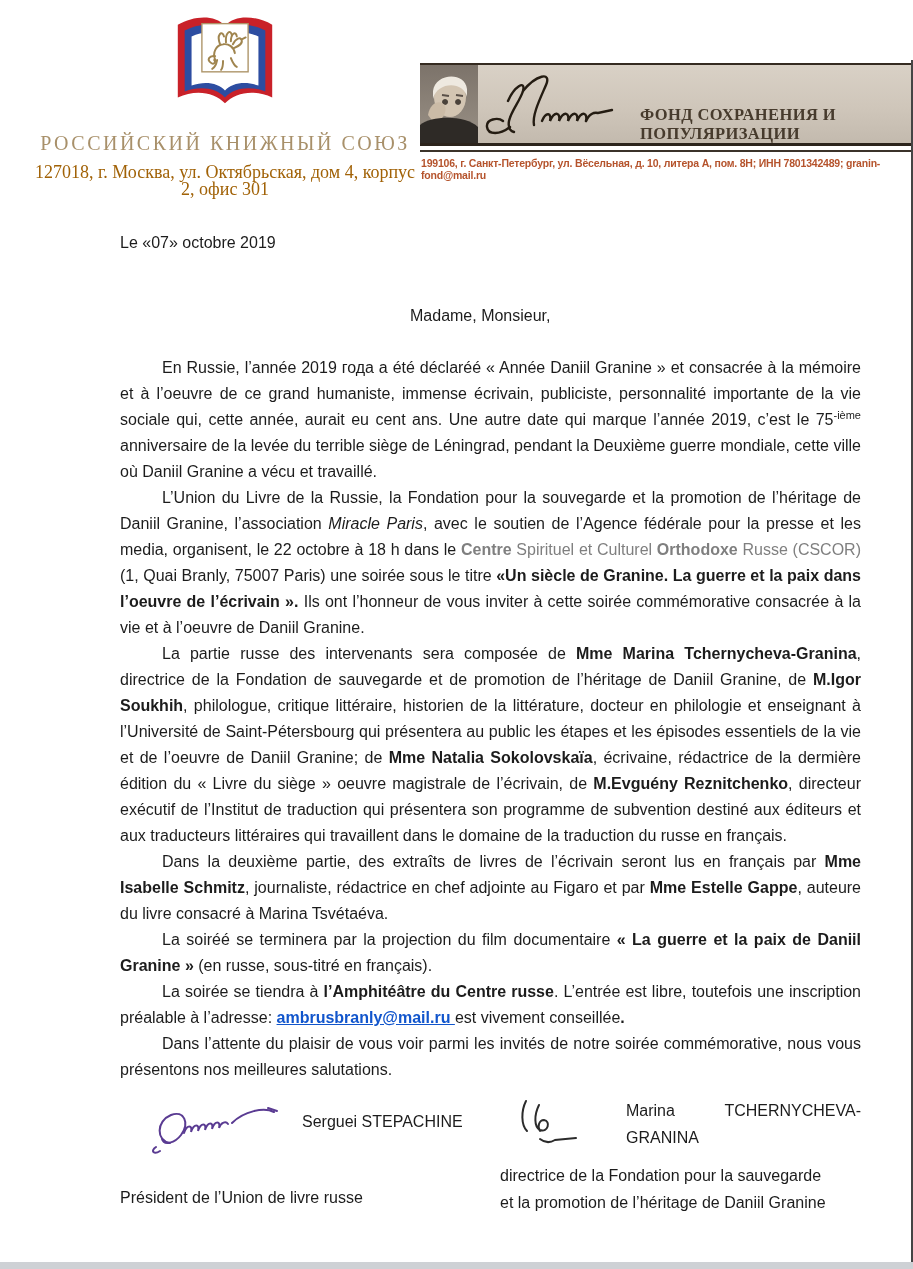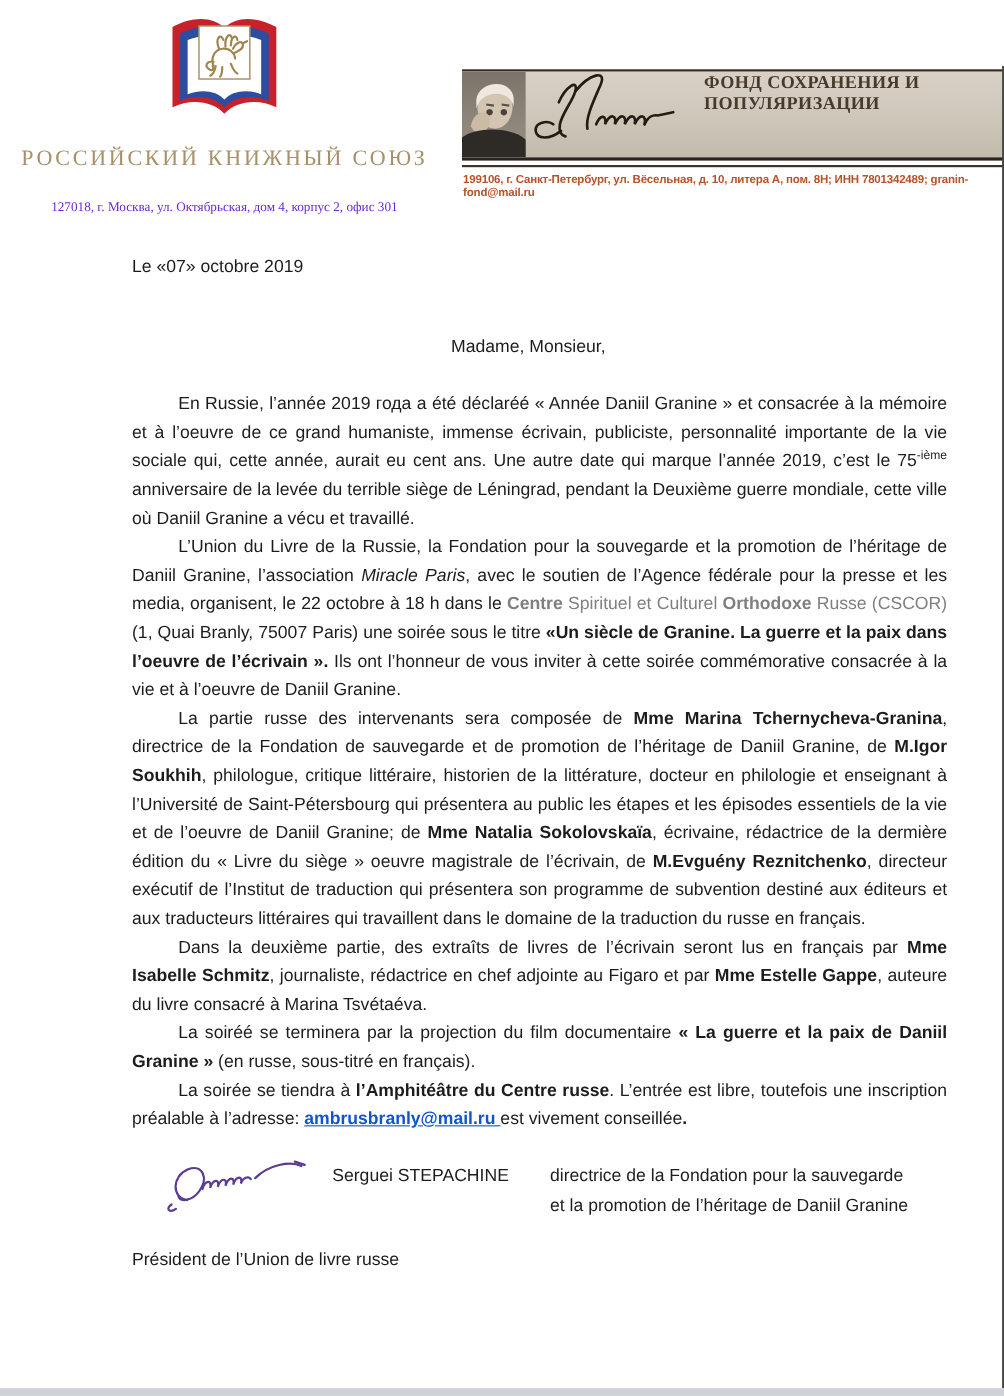--- a/index.html
+++ b/index.html
@@ -1,31 +1,31 @@
 <!DOCTYPE html>
 <html lang="fr"><head>
 <meta charset="utf-8">
 <style>
   html,body{margin:0;padding:0;background:#ffffff;}
   .page{position:relative;width:913px;height:1269px;background:#ffffff;overflow:hidden;
         font-family:"Liberation Sans",sans-serif;color:#1c1c1c;}
 
   
-  .lh-left{position:absolute;left:8px;top:8px;width:392px;text-align:center;}
+  .lh-left{position:absolute;left:29px;top:8px;width:392px;text-align:center;}
   .lh-left .logo{display:inline-block;width:118px;height:108px;}
   .org-name{font-family:"Liberation Serif",serif;font-size:20px;letter-spacing:2.5px;
             color:#a8906a;margin-top:12px;white-space:nowrap;}
-  .lh-addr{font-family:"Liberation Serif",serif;font-size:12px;color:#6d28d9;
-           line-height:17px;margin-top:24px;}
+  .lh-addr{font-family:"Liberation Serif",serif;font-size:18px;color:#a16207;
+           line-height:17px;margin-top:9px;}
 
   
   .banner{position:absolute;left:420px;top:63px;right:0;height:78px;
           background:linear-gradient(180deg,#d9d1c6 0%,#cfc6ba 55%,#c3baae 100%);
           border-top:2px solid #352b21;border-bottom:3px solid #2c241c;
-          display:flex;align-items:flex-start;overflow:hidden;}
+          display:flex;align-items:flex-end;overflow:hidden;}
   .banner-underline{position:absolute;left:420px;top:150px;right:0;height:2px;background:#3b332a;}
   .portrait{width:58px;height:78px;flex:0 0 auto;}
   .granin-sig{width:158px;height:72px;flex:0 0 auto;margin-left:2px;margin-top:-2px;}
   .banner-title{font-family:"Liberation Serif",serif;font-weight:bold;font-size:16.5px;
                 line-height:19px;color:#473b2d;letter-spacing:0.4px;margin-left:2px;}
   .banner-address{position:absolute;left:421px;top:157px;width:482px;font-size:10.5px;
                   letter-spacing:-0.2px;font-weight:bold;color:#b5532c;}
 
   
   .edge-right{position:absolute;right:0;top:60px;bottom:7px;width:2px;background:#454545;}
@@ -133,20 +133,21 @@
     <p class="date-line">Le «07» octobre 2019</p>
     <p class="salutation">Madame, Monsieur,</p>
 
     <div>
         <p class="para"><span class="run-plain">En Russie, l’année 2019 года a été déclaréé « Année Daniil Granine » et consacrée à la mémoire et à l’oeuvre de ce grand humaniste, immense écrivain, publiciste, personnalité importante de la vie sociale qui, cette année, aurait eu cent ans. Une autre date qui marque l’année 2019, c’est le 75</span><span class="run-sup">-ième</span><span class="run-plain"> anniversaire de la levée du terrible siège de Léningrad, pendant la Deuxième guerre mondiale, cette ville où Daniil Granine a vécu et travaillé.</span></p>
         <p class="para"><span class="run-plain">L’Union du Livre de la Russie, la Fondation pour la souvegarde et la promotion de l’héritage de Daniil Granine, l’association </span><span class="run-italic">Miracle Paris</span><span class="run-plain">, avec le soutien de l’Agence fédérale pour la presse et les media, organisent, le 22 octobre à 18 h dans le </span><span class="run-graybold">Centre</span><span class="run-gray"> Spirituel et Culturel </span><span class="run-graybold">Orthodoxe</span><span class="run-gray"> Russe (CSCOR) </span><span class="run-plain">(1, Quai Branly, 75007 Paris) une soirée sous le titre </span><span class="run-bold">«Un siècle de Granine. La guerre et la paix dans l’oeuvre de l’écrivain ».</span><span class="run-plain"> Ils ont l’honneur de vous inviter à cette soirée commémorative consacrée à la vie et à l’oeuvre de Daniil Granine.</span></p>
         <p class="para"><span class="run-plain">La partie russe des intervenants sera composée de </span><span class="run-bold">Mme Marina Tchernycheva-Granina</span><span class="run-plain">, directrice de la Fondation de sauvegarde et de promotion de l’héritage de Daniil Granine, de </span><span class="run-bold">M.Igor Soukhih</span><span class="run-plain">, philologue, critique littéraire, historien de la littérature, docteur en philologie et enseignant à l’Université de Saint-Pétersbourg qui présentera au public les étapes et les épisodes essentiels de la vie et de l’oeuvre de Daniil Granine; de </span><span class="run-bold">Mme Natalia Sokolovskaïa</span><span class="run-plain">, écrivaine, rédactrice de la dermière édition du « Livre du siège » oeuvre magistrale de l’écrivain, de </span><span class="run-bold">M.Evguény Reznitchenko</span><span class="run-plain">, directeur exécutif de l’Institut de traduction qui présentera son programme de subvention destiné aux éditeurs et aux traducteurs littéraires qui travaillent dans le domaine de la traduction du russe en français.</span></p>
         <p class="para"><span class="run-plain">Dans la deuxième partie, des extraîts de livres de l’écrivain seront lus en français par </span><span class="run-bold">Mme Isabelle Schmitz</span><span class="run-plain">, journaliste, rédactrice en chef adjointe au Figaro et par </span><span class="run-bold">Mme Estelle Gappe</span><span class="run-plain">, auteure du livre consacré à Marina Tsvétaéva.</span></p>
         <p class="para"><span class="run-plain">La soiréé se terminera par la projection du film documentaire </span><span class="run-bold">« La guerre et la paix de Daniil Granine »</span><span class="run-plain"> (en russe, sous-titré en français).</span></p>
         <p class="para"><span class="run-plain">La soirée se tiendra à </span><span class="run-bold">l’Amphitéâtre du Centre russe</span><span class="run-plain">. L’entrée est libre, toutefois une inscription préalable à l’adresse: </span><a href="#" class="run-link">ambrusbranly@mail.ru </a><span class="run-plain">est vivement conseillée</span><span class="run-bold">.</span></p>
+        <p class="para"><span class="run-plain">Dans l’attente du plaisir de vous voir parmi les invités de notre soirée commémorative, nous vous présentons nos meilleures salutations.</span></p>
       </div>
 
     <div class="sig-row">
 
       <div class="sig-left">
         <div class="sig-left-top">
           <svg viewBox="0 0 140 58" aria-hidden="true">
             <g stroke="#5a3b92" fill="none" stroke-width="2" stroke-linecap="round">
               <path d="M8,50 C2,54 6,58 12,54"></path>
               <path d="M22,46 C8,44 8,24 23,18 C36,13 42,26 33,38 C27,46 16,49 14,42"></path>
@@ -154,20 +155,36 @@
               <path d="M84,26 C96,14 116,10 126,15"></path>
               <path d="M120,11 l9,3"></path>
             </g>
           </svg>
           <span class="name">Serguei STEPACHINE</span>
         </div>
         <div class="title">Président de l’Union de livre russe</div>
       </div>
 
       <div class="sig-right">
+        <div class="sig-right-top">
+          <svg viewBox="0 0 66 52" aria-hidden="true">
+            <g stroke="#2b2b2b" fill="none" stroke-width="2" stroke-linecap="round">
+              <path d="M14,4 C9,14 9,28 15,34"></path>
+              <path d="M27,8 C22,18 22,30 28,33 C36,36 39,24 32,23 C27,23 25,30 28,34"></path>
+              <path d="M28,42 C33,46 38,46 43,43 L64,41"></path>
+            </g>
+          </svg>
+          <div class="name-block">
+            <div class="name-l1">
+              <span>Marina</span>
+              <span>TCHERNYCHEVA-</span>
+            </div>
+            <div>GRANINA</div>
+          </div>
+        </div>
         <div class="titles">
           <div>directrice de la Fondation pour la sauvegarde</div>
           <div>et la promotion de l’héritage de Daniil Granine</div>
         </div>
       </div>
 
     </div>
   </div>
 
 </div>

